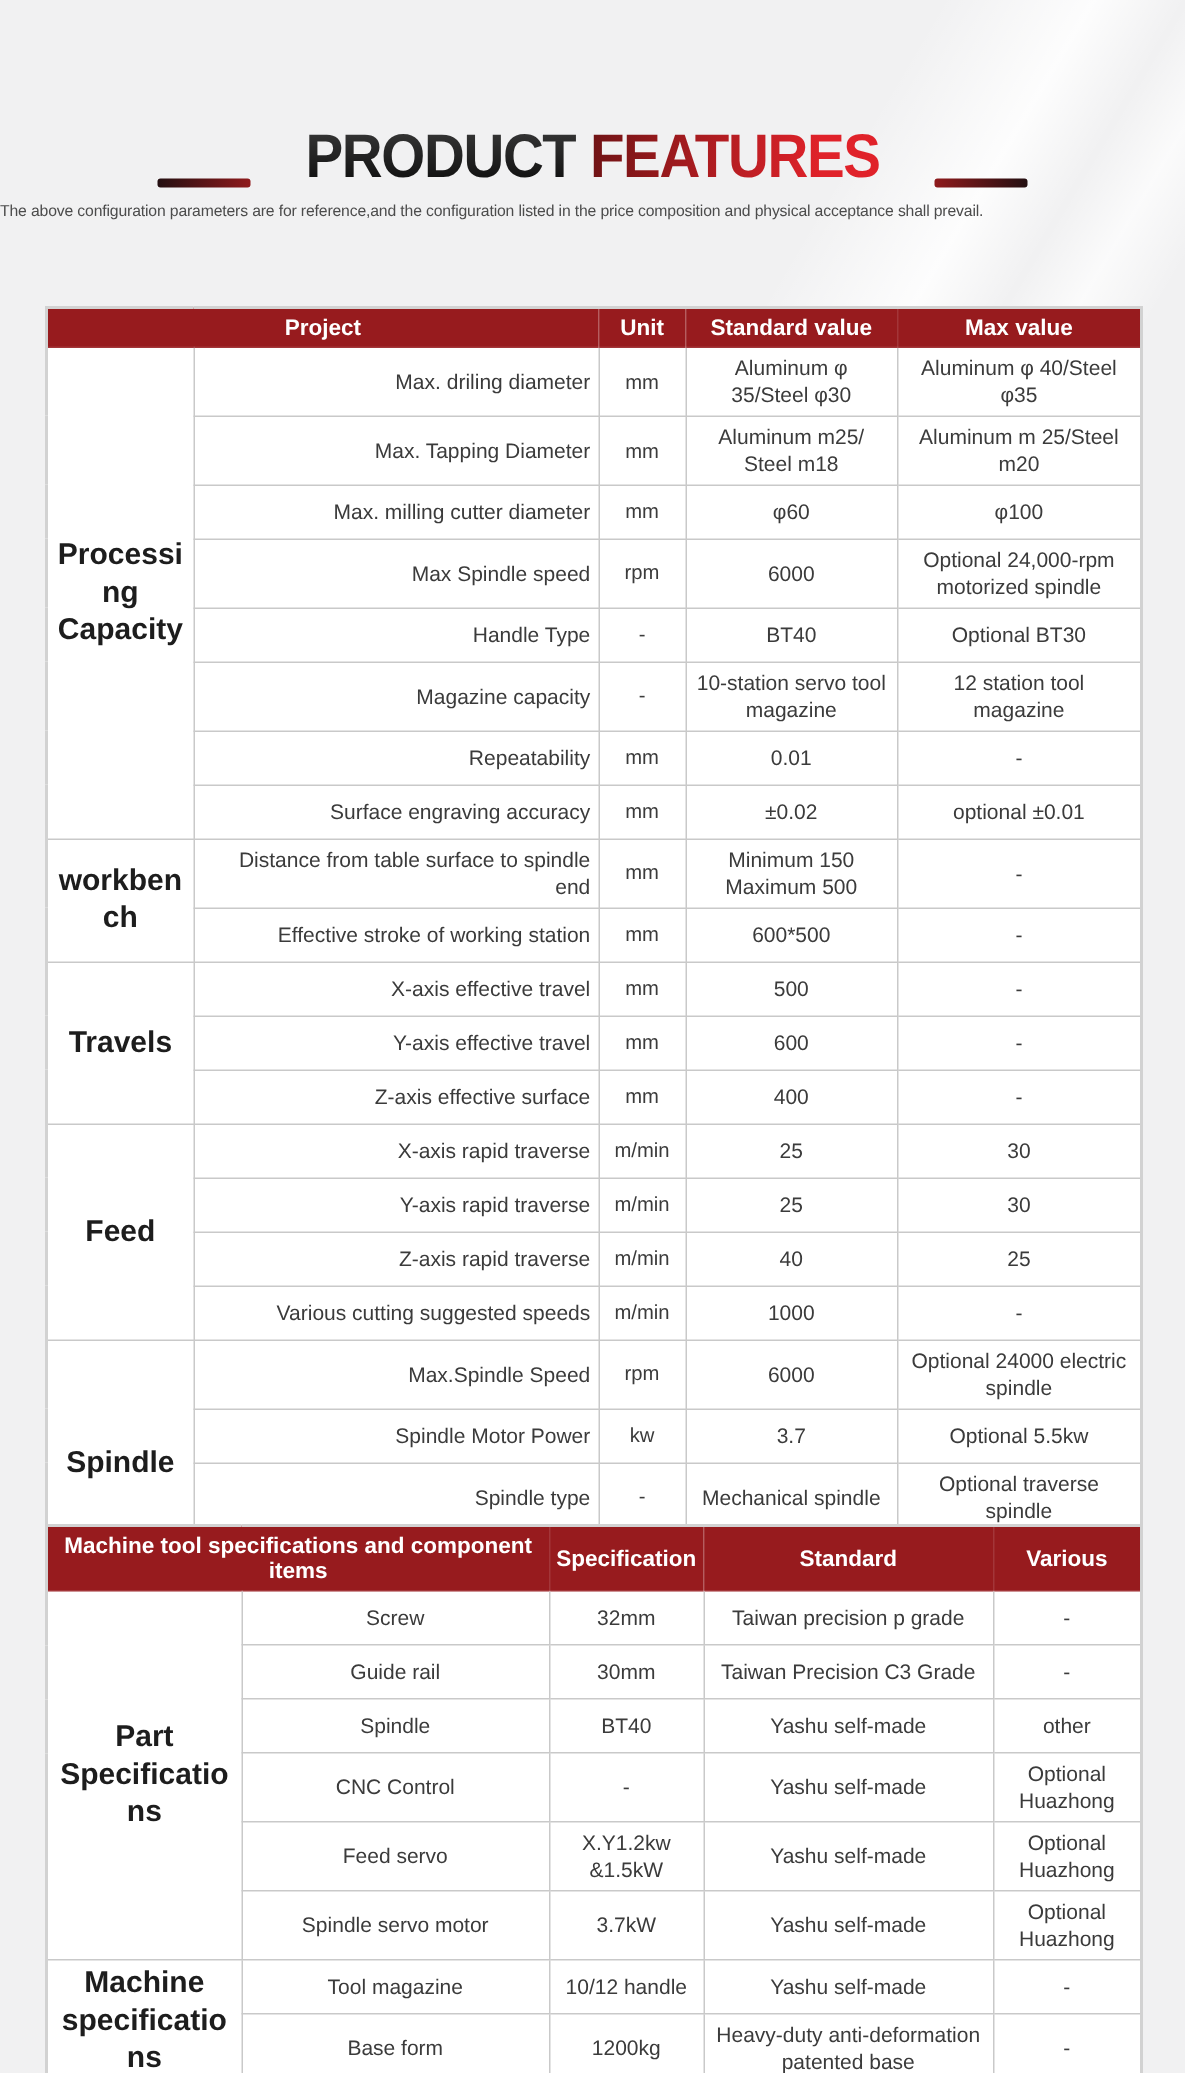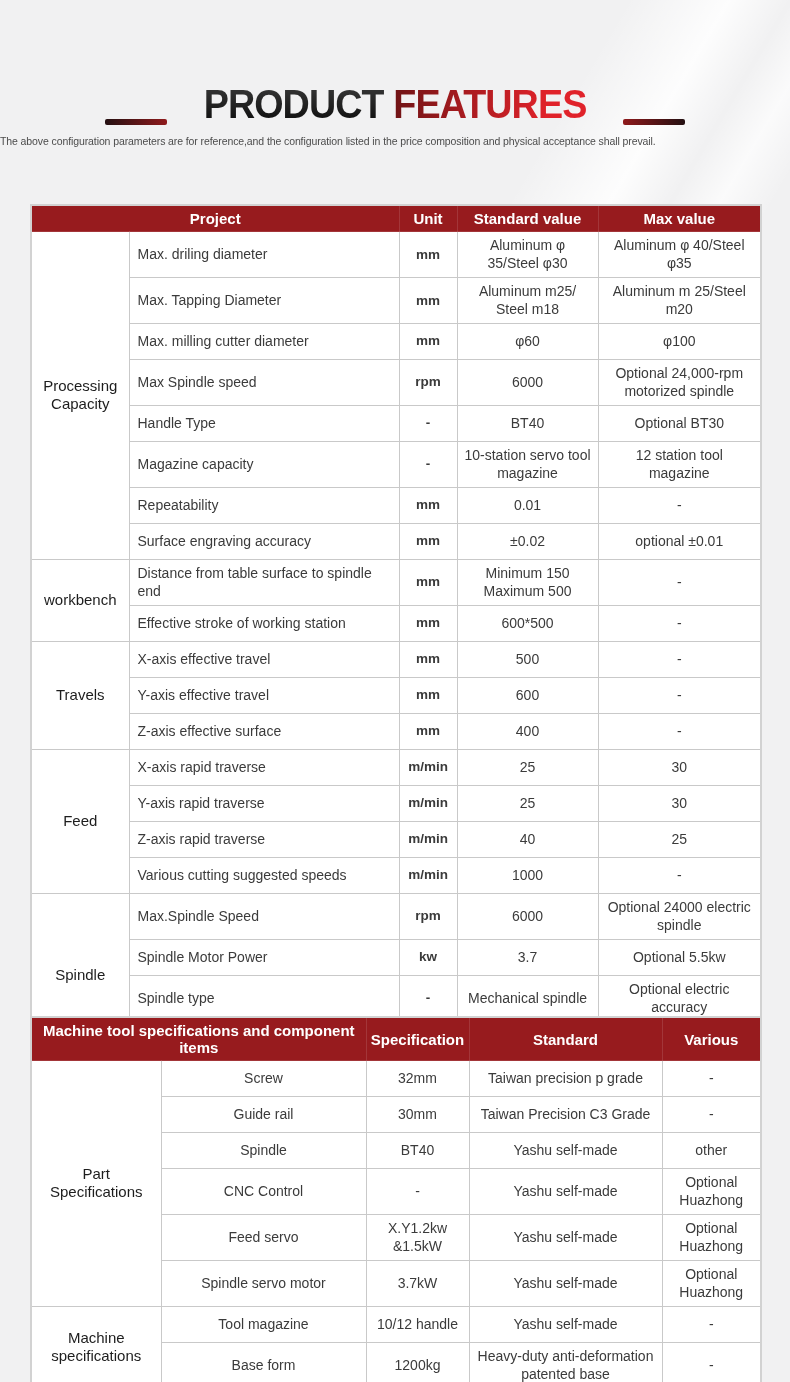--- a/index.html
+++ b/index.html
@@ -58,25 +58,25 @@
     background:#971b1e;color:#fff;font-weight:bold;font-size:15px;
     padding:4px 3px;border:1px solid rgba(255,255,255,.12);
     text-align:center;letter-spacing:0;
   }
   td{
     border:1px solid #c9c9c9;color:#3b3b3b;font-size:14px;
     padding:4px 5px;text-align:center;line-height:1.32;height:27px;
     word-wrap:break-word;
   }
   td.group{
-    font-weight:normal;color:#1d1d1d;font-size:15px;line-height:1.25;
+    font-weight:bold;color:#1d1d1d;font-size:20px;line-height:1.25;
     padding:2px 4px;
   }
-  #spec-table td.c0{text-align:left;padding-left:8px;}
-  #spec-table td.c1{font-size:13.5px;font-weight:bold;}
+  #spec-table td.c0{text-align:right;padding-left:8px;}
+  #spec-table td.c1{font-size:13.5px;}
 </style>
 </head>
 <body>
 
 <div class="swoosh swoosh1"></div>
 <div class="swoosh swoosh2"></div>
 
 <div class="title-row">
   <span class="title-dash dash-left"></span>
   <span class="page-title"><span class="title-black">PRODUCT</span><span class="title-black">&nbsp;</span><span class="title-red">FEATURES</span></span>
@@ -218,21 +218,21 @@
       <tr>
         <td class="c0">Spindle Motor Power</td>
         <td class="c1">kw</td>
         <td class="c2">3.7</td>
         <td class="c3">Optional 5.5kw</td>
       </tr>
       <tr>
         <td class="c0">Spindle type</td>
         <td class="c1">-</td>
         <td class="c2">Mechanical spindle</td>
-        <td class="c3">Optional electric accuracy</td>
+        <td class="c3">Optional traverse spindle</td>
       </tr>
       <tr>
         <td class="c0">Spindle taper</td>
         <td class="c1">-</td>
         <td class="c2">BT40</td>
         <td class="c3">Optional BT30</td>
       </tr>
       <tr>
         <td class="group" rowspan="2">Dimensions</td>
         <td class="c0">Dimensions</td>

